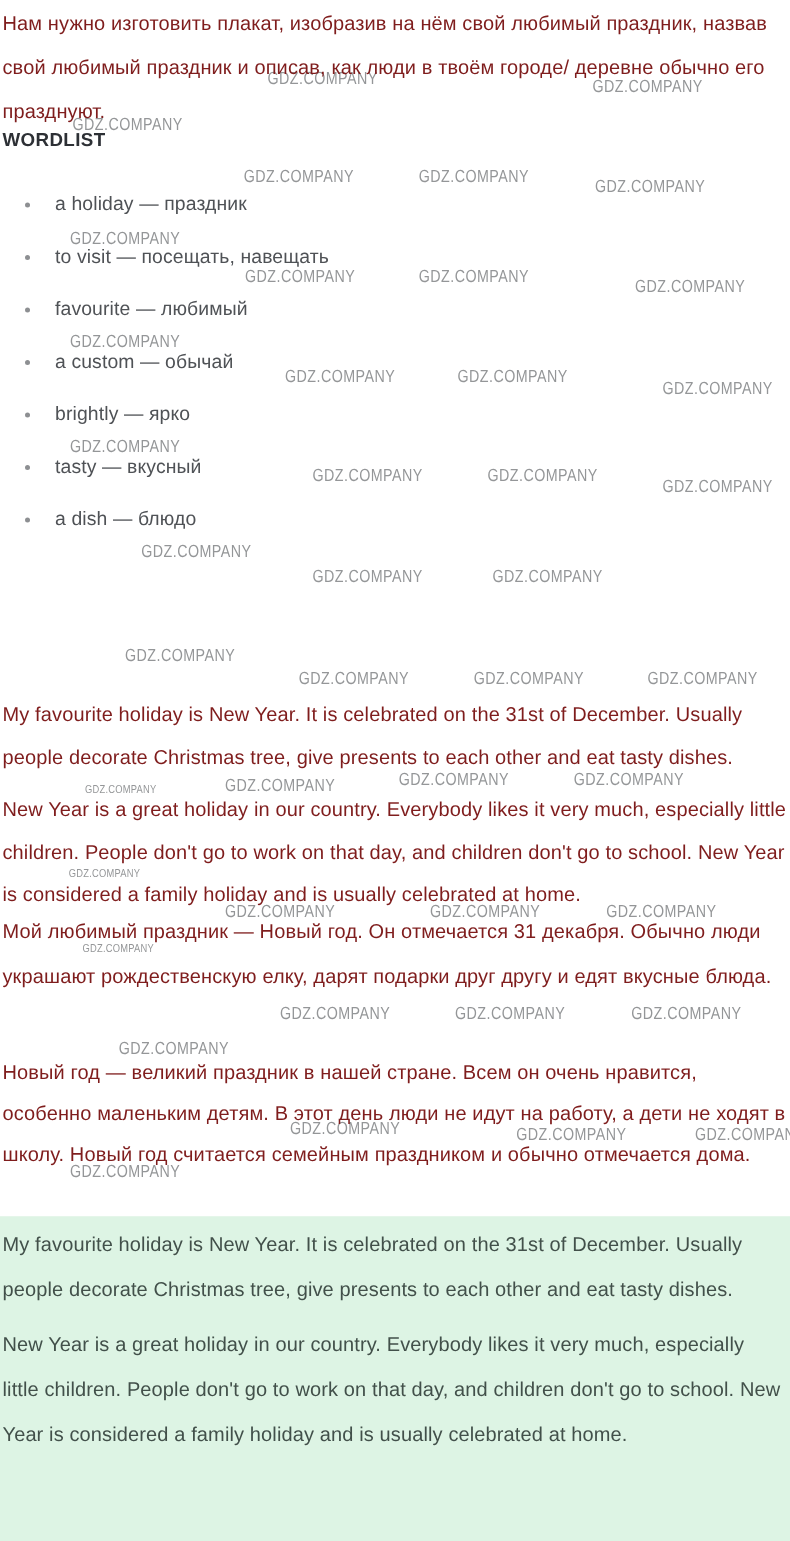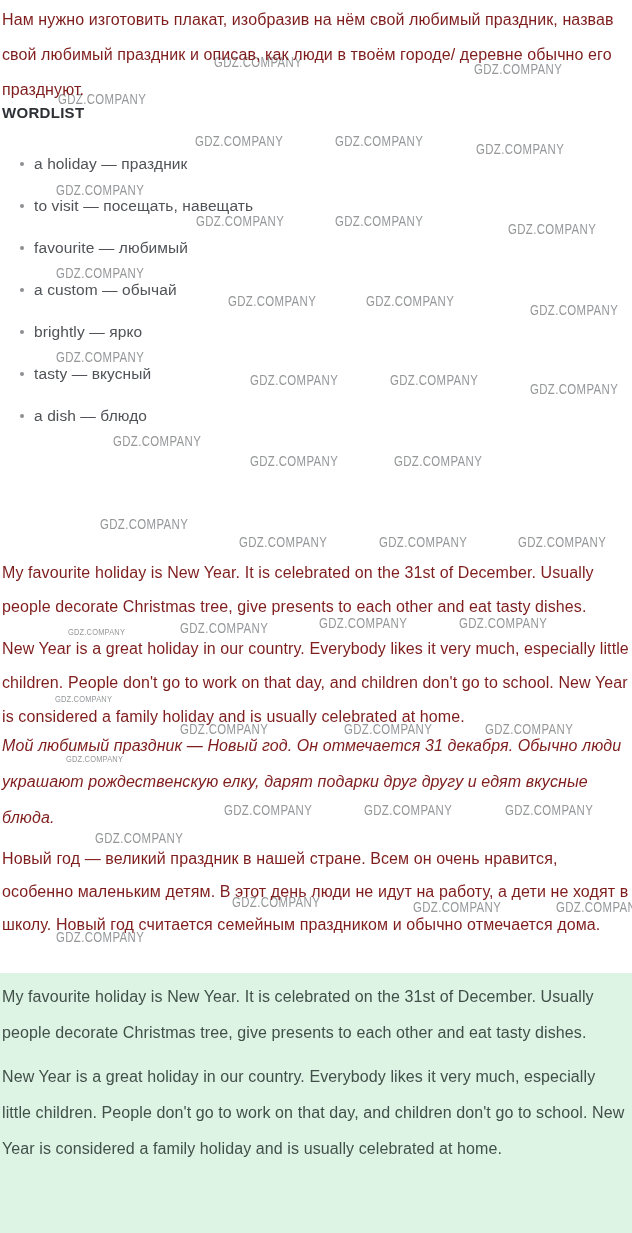--- a/index.html
+++ b/index.html
@@ -10,27 +10,27 @@
   .wm{position:absolute;white-space:nowrap;color:#8f9193;font-size:13px;letter-spacing:0.4px;
       transform:scaleX(0.88) scaleY(1.08);transform-origin:left top;opacity:.95;}
   .wm.sm{font-size:8.5px;letter-spacing:0.2px;}
   
   .content{position:absolute;inset:0;z-index:2;}
   .blk{position:absolute;left:2px;width:628px;margin:0;color:#7f1d1d;font-size:16px;
        line-height:34px;letter-spacing:0.1px;}
   .task{top:2px;line-height:35px;}
   .wl-head{top:103px;font-size:15px;font-weight:700;color:#2d3035;letter-spacing:0.3px;line-height:20px;}
   ul.wordlist{position:absolute;top:143px;left:0;width:632px;margin:0;padding:0;list-style:none;z-index:2;}
-  ul.wordlist li{position:relative;height:42px;line-height:42px;padding-left:34px;
+  ul.wordlist li{position:relative;height:42px;line-height:42px;padding-left:44px;
        color:#4f5256;font-size:15.5px;letter-spacing:0.1px;}
   ul.wordlist li .dot{position:absolute;left:20px;top:50%;margin-top:-2px;width:4px;height:4px;
        border-radius:50%;background:#8d8f92;}
   .para-a{top:556px;}
   .para-b{top:632px;}
-  .para-c{top:728px;line-height:36px;font-style:italic;}
+  .para-c{top:728px;line-height:36px;}
   .para-d{top:842px;line-height:33px;}
   .green{position:absolute;left:0;top:973px;width:632px;height:260px;box-sizing:border-box;
        padding:6px 2px 0 2px;background:#ddf4e4;}
   .green p{margin:0;width:624px;color:#42504a;font-size:16px;line-height:36px;letter-spacing:0.1px;}
   .green p + p{margin-top:8px;}
 </style>
 </head>
 <body>
 
 <div class="page">

